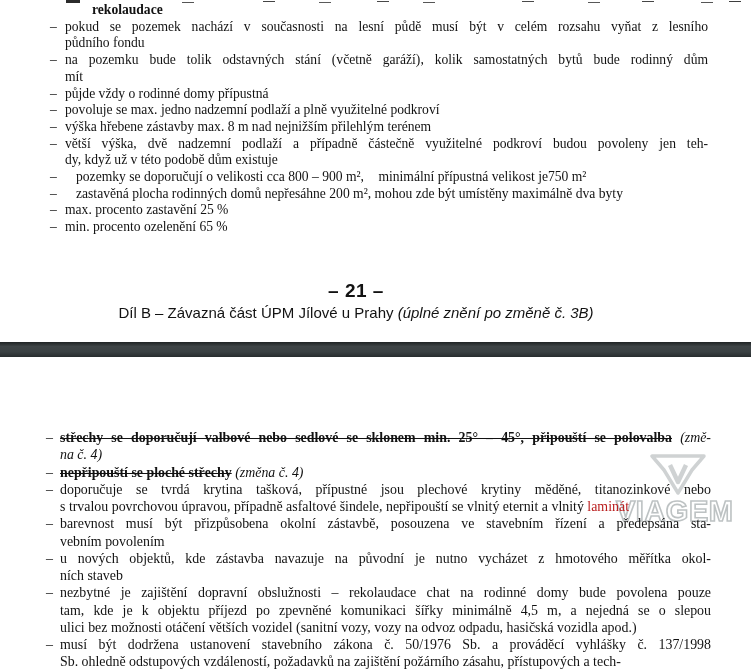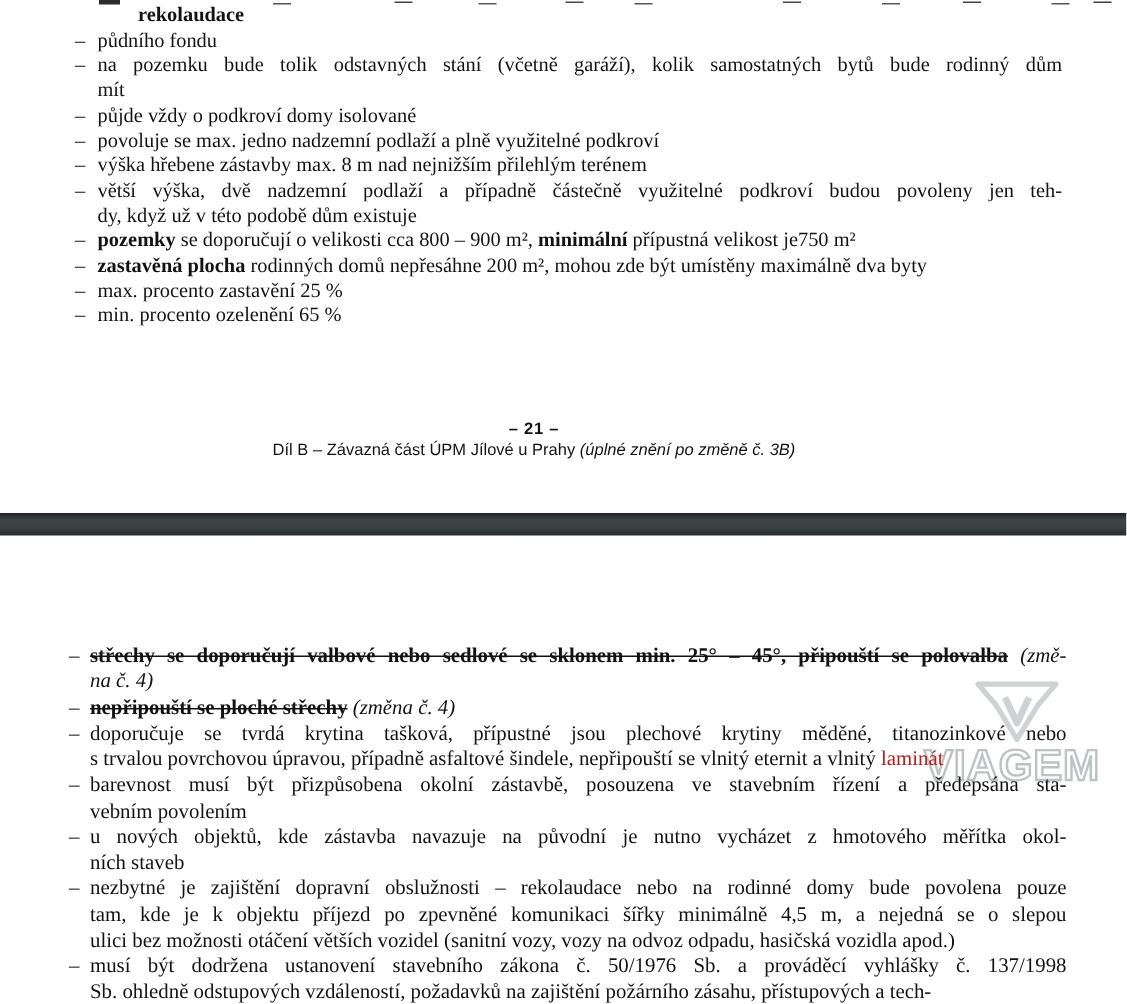--- a/index.html
+++ b/index.html
@@ -17,31 +17,31 @@
     position:absolute;left:0;top:429px;width:711px;
     font-size:13.9px;line-height:17.25px;
   }
   .heading-cont{padding-left:92px;font-weight:bold;}
   .bullet{position:relative;padding-left:65px;}
   .bottom-content .bullet{padding-left:60px;}
   .bullet .dash{position:absolute;left:50px;top:0;}
   .bottom-content .bullet .dash{left:46px;}
   .ln{text-align:left;}
   .jl{text-align:justify;text-align-last:justify;}
-  .b{font-weight:bold;}
+  .b{font-weight:normal;margin-left:11px;}
   .it{font-style:italic;}
   .strike{text-decoration:line-through;text-decoration-thickness:1.4px;font-weight:bold;}
   .faded{color:#b91c1c;}
   
   .footer{
     position:absolute;left:0;top:280px;width:712px;text-align:center;
     font-family:"Liberation Sans", sans-serif;
   }
-  .pgnum{font-weight:bold;font-size:11px;letter-spacing:.5px;}
-  .doctitle{font-size:11px;margin-top:2px;}
+  .pgnum{font-weight:bold;font-size:19px;letter-spacing:.5px;}
+  .doctitle{font-size:15px;margin-top:2px;}
   
   .page-break{
     position:absolute;left:0;top:342px;width:751px;height:15px;
     background:linear-gradient(180deg,#1f2324 0%,#3e4446 30%,#3a4143 65%,#272c2e 100%);
   }
   
   .frags{
     position:absolute;left:66px;top:0;width:14px;height:3px;background:#2b2b2b;
     box-shadow:
       115px 1px 0 -1px #555, 196px 0 0 -1px #444, 252px 1px 0 -1px #5a5a5a,
@@ -75,32 +75,33 @@
 
 <div class="content-layer">
 
   <div class="frags"></div>
 
   <div class="top-content">
     <div class="heading-cont">rekolaudace</div>
 
     <div class="bullet">
       <span class="dash">–</span>
+      <div class="ln jl">pokud se pozemek nachází v současnosti na lesní půdě musí být v celém rozsahu vyňat z lesního</div>
       <div class="ln">půdního fondu</div>
     </div>
 
     <div class="bullet">
       <span class="dash">–</span>
       <div class="ln jl">na pozemku bude tolik odstavných stání (včetně garáží), kolik samostatných bytů bude rodinný dům</div>
       <div class="ln">mít</div>
     </div>
 
     <div class="bullet">
       <span class="dash">–</span>
-      <div class="ln">půjde vždy o podkroví domy isolované</div>
+      <div class="ln">půjde vždy o rodinné domy přípustná</div>
     </div>
 
     <div class="bullet">
       <span class="dash">–</span>
       <div class="ln">povoluje se max. jedno nadzemní podlaží a plně využitelné podkroví</div>
     </div>
 
     <div class="bullet">
       <span class="dash">–</span>
       <div class="ln">výška hřebene zástavby max. 8 m nad nejnižším přilehlým terénem</div>
@@ -166,21 +167,21 @@
     </div>
 
     <div class="bullet">
       <span class="dash">–</span>
       <div class="ln jl">u nových objektů, kde zástavba navazuje na původní je nutno vycházet z hmotového měřítka okol-</div>
       <div class="ln">ních staveb</div>
     </div>
 
     <div class="bullet">
       <span class="dash">–</span>
-      <div class="ln jl">nezbytné je zajištění dopravní obslužnosti – rekolaudace nebo na rodinné domy bude povolena pouze</div>
+      <div class="ln jl">nezbytné je zajištění dopravní obslužnosti – rekolaudace chat na rodinné domy bude povolena pouze</div>
       <div class="ln jl">tam, kde je k objektu příjezd po zpevněné komunikaci šířky minimálně 4,5 m, a nejedná se o slepou</div>
       <div class="ln">ulici bez možnosti otáčení větších vozidel (sanitní vozy, vozy na odvoz odpadu, hasičská vozidla apod.)</div>
     </div>
 
     <div class="bullet">
       <span class="dash">–</span>
       <div class="ln jl">musí být dodržena ustanovení stavebního zákona č. 50/1976 Sb. a prováděcí vyhlášky č. 137/1998</div>
       <div class="ln">Sb. ohledně odstupových vzdáleností, požadavků na zajištění požárního zásahu, přístupových a tech-</div>
     </div>
 

